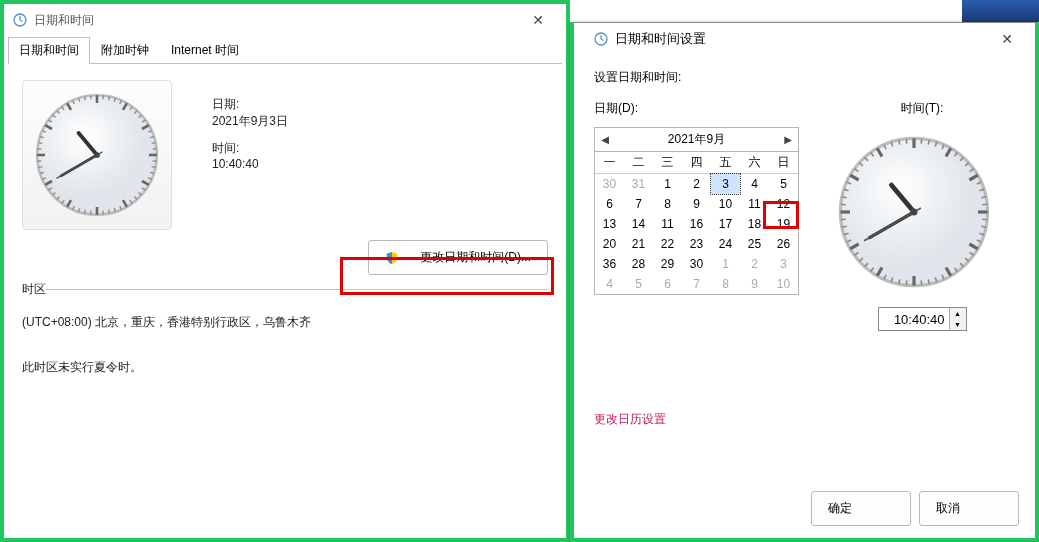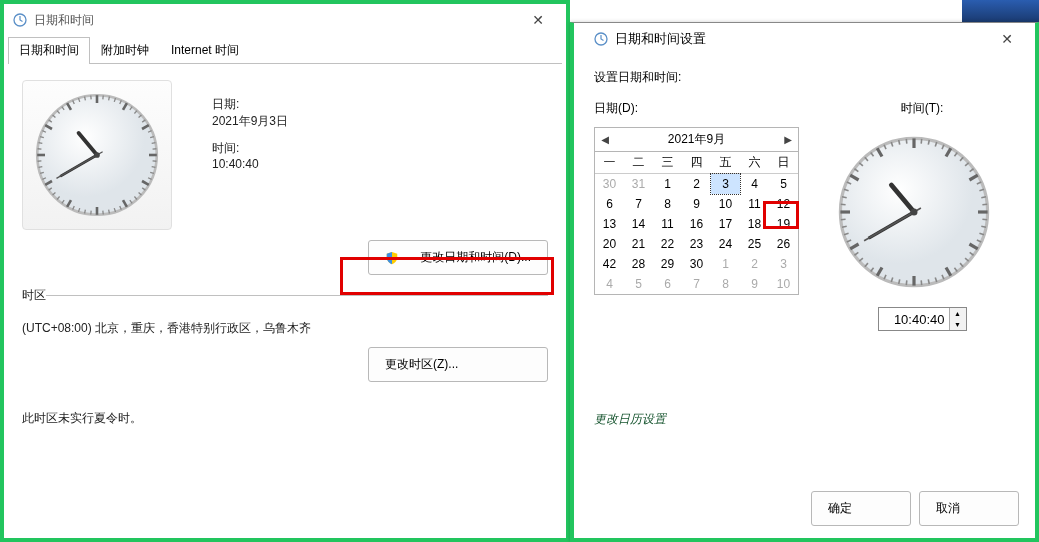--- a/index.html
+++ b/index.html
@@ -34,21 +34,21 @@
 .info { padding-top: 10px; line-height: 1.4; }
 .lbl { margin-top: 6px; }
 .val { margin-bottom: 10px; }
 
 .changebtn-row { margin-top: 10px; text-align: right; }
 .winbtn { display: inline-flex; align-items: center; justify-content: space-between; min-width: 100px; height: 35px; padding: 0 16px; font-size: 12px; background: #fdfdfd; border: 1px solid #b8b8b8; border-radius: 3px; cursor: pointer; }
 .shield { width: 14px; height: 14px; margin-right: 6px; }
 
 .red-hl { border: 3px solid #e10000; position: absolute; pointer-events: none; }
 
-.hr-row { display: flex; align-items: center; margin-top: 12px; }
+.hr-row { display: flex; align-items: center; margin-top: 6px; }
 .hr-line { flex: 1; height: 1px; background: #c0c0c0; }
 
 .tzrow { margin-top: 16px; }
 .footer-btns { position: absolute; right: 16px; bottom: 12px; display: flex; gap: 8px; }
 
 
 .rcontent { padding: 14px 20px; font-size: 12px; }
 .toprow { display: flex; gap: 30px; margin-top: 14px; }
 .calbox { width: 205px; }
 .calhdr { display: flex; align-items: center; justify-content: space-between; border: 1px solid #b5b5b5; border-bottom: none; height: 24px; font-size: 12px; padding: 0 2px; }
@@ -61,21 +61,21 @@
 .dim { color: #aaa; }
 .sel { background: #cde4ff; outline: 1px dotted #333; }
 
 .timebox { flex: 1; text-align: center; }
 
 .timespin { display: inline-flex; align-items: stretch; border: 1px solid #888; height: 24px; margin-top: 10px; }
 .timespin input { border: none; width: 70px; text-align: right; font-size: 13px; padding: 0 4px; outline: none; }
 .spinbtns { display: flex; flex-direction: column; border-left: 1px solid #aaa; }
 .spinbtns div { width: 16px; flex: 1; display: flex; align-items: center; justify-content: center; font-size: 7px; background: #f2f2f2; cursor: pointer; }
 
-.linklike { color: #14532d; cursor: pointer; display: inline-block; margin-top: 20px; font-style: italic; }
+.linklike { color: #be185d; cursor: pointer; display: inline-block; margin-top: 20px; }
 
 .taskbar-frag { position: absolute; top: 0; left: 962px; width: 77px; height: 22px; background: linear-gradient(#2a5db0,#1a3a70); }
 </style>
 </head>
 <body>
 
 <div class="taskbar-frag"></div>
 
 <div class="win win-left">
   <div class="titlebar">
@@ -192,25 +192,20 @@
       </button>
     </div>
 
     <div class="hr-row">
       <span>时区</span>
       <div class="hr-line"></div>
     </div>
 
     <div class="tzrow">(UTC+08:00) 北京，重庆，香港特别行政区，乌鲁木齐</div>
 
-    <div class="changebtn-row">
-      <button class="winbtn" style="min-width:180px;">
-        <span>更改时区(Z)...</span>
-      </button>
-    </div>
 
     <div style="margin-top:28px;">此时区未实行夏令时。</div>
   </div>
 
   <div class="red-hl" style="left:336px; top:253px; width:214px; height:38px;"></div>
 </div>
 
 <div class="win win-right">
   <div class="titlebar">
     <span class="ticon">
@@ -278,21 +273,21 @@
                 <tr>
                   <td>20</td>
                   <td>21</td>
                   <td>22</td>
                   <td>23</td>
                   <td>24</td>
                   <td>25</td>
                   <td>26</td>
                 </tr>
                 <tr>
-                  <td>42</td>
+                  <td>36</td>
                   <td>28</td>
                   <td>29</td>
                   <td>30</td>
                   <td class="dim">1</td>
                   <td class="dim">2</td>
                   <td class="dim">3</td>
                 </tr>
                 <tr>
                   <td class="dim">4</td>
                   <td class="dim">5</td>

